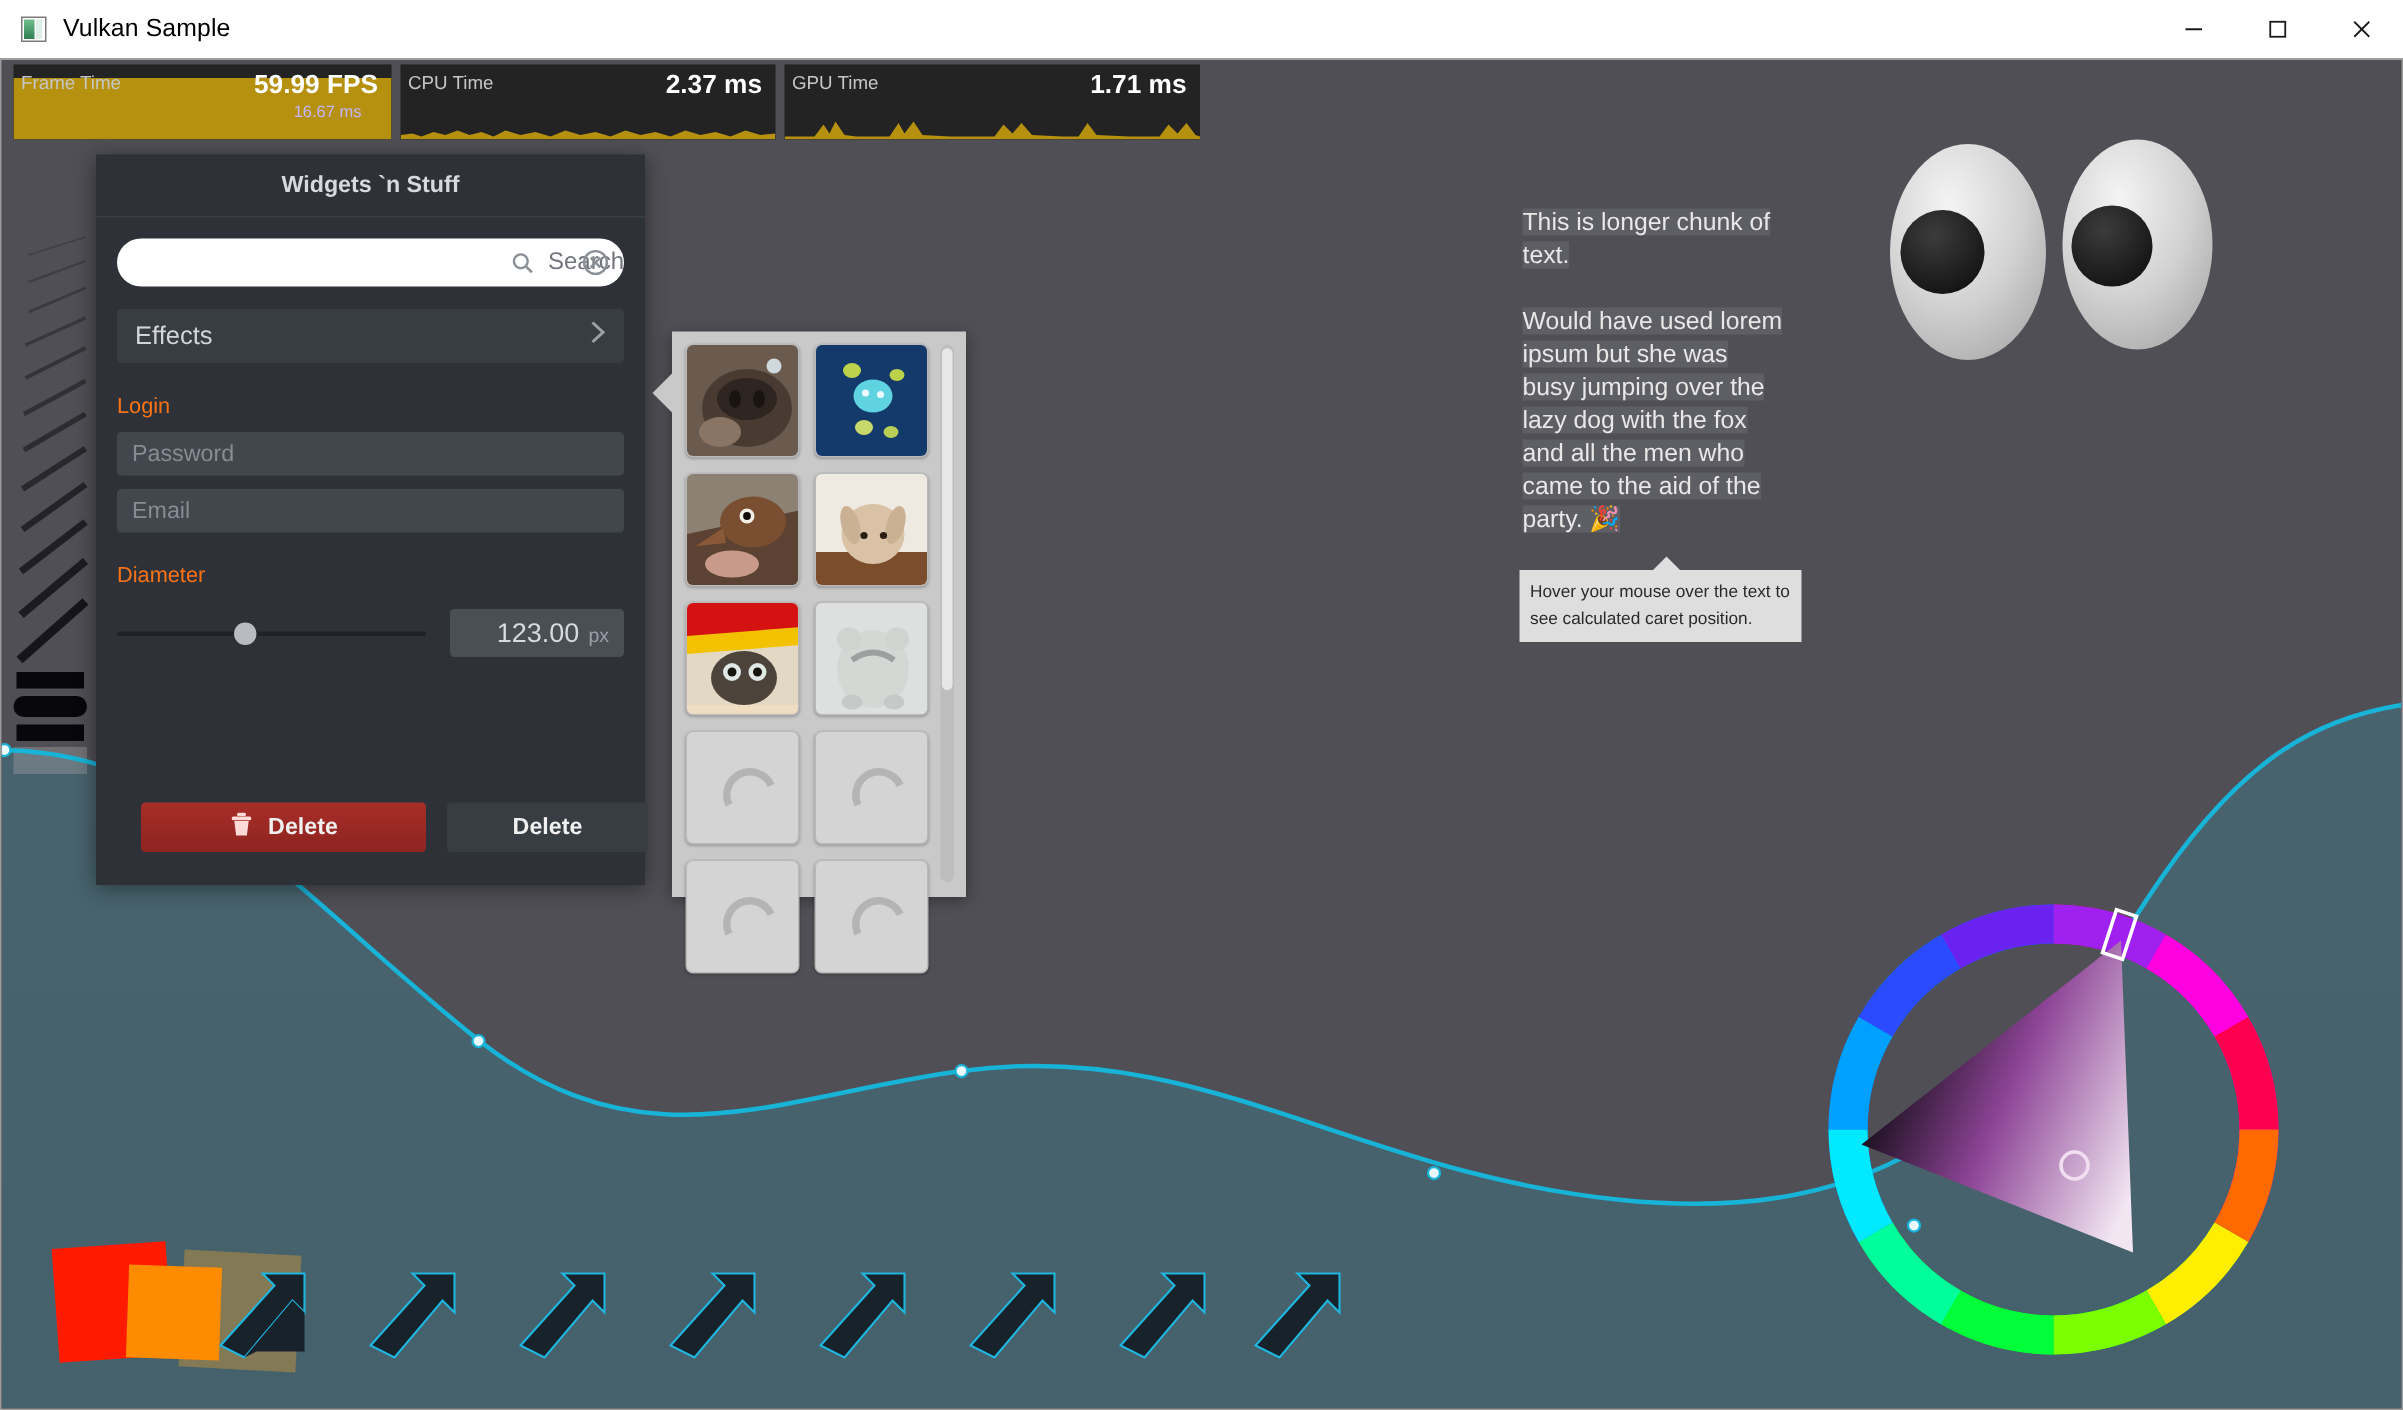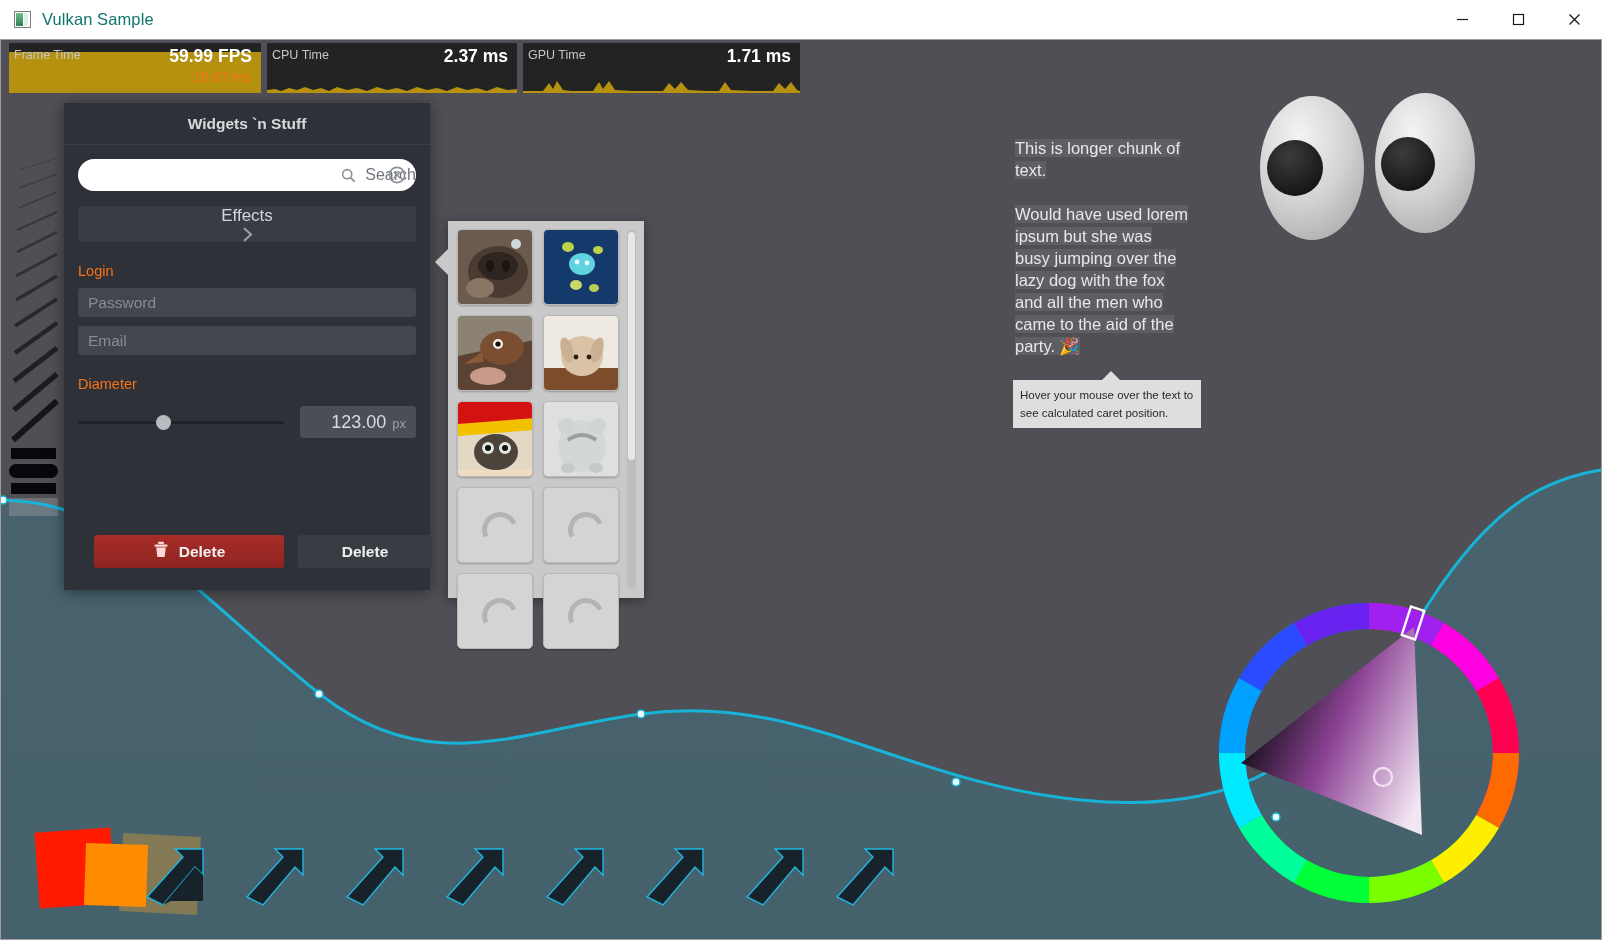--- a/index.html
+++ b/index.html
@@ -7,54 +7,54 @@
 
   #app{position:relative;width:1602px;height:940px;background:#ffffff;box-sizing:border-box;}
 
   
   #titlebar{position:absolute;left:0;top:0;width:1602px;height:39px;background:#ffffff;
             border-bottom:1px solid #e2e2e2;display:flex;align-items:center;}
   #app-icon{width:17px;height:17px;margin-left:14px;margin-right:11px;position:relative;
             background:#ffffff;border:1px solid #7a7a7a;box-sizing:border-box;}
   #app-icon .ic-l{position:absolute;left:1px;top:1px;width:7px;height:13px;background:linear-gradient(#6fbf8e,#2f7d53);}
   #app-icon .ic-r{position:absolute;left:9px;top:1px;width:4px;height:13px;background:#dcefe4;}
-  #title-text{font-size:16.5px;color:#0f766e;letter-spacing:.1px;}
+  #title-text{font-size:16.5px;color:#000000;letter-spacing:.1px;}
   .winbtn{position:absolute;top:0;height:39px;width:56px;display:flex;align-items:center;justify-content:center;}
   .winbtn svg{display:block;}
   #btn-min{right:112px;} #btn-max{right:56px;} #btn-close{right:0px;}
 
   
   #canvas{position:absolute;left:0;top:39px;width:1602px;height:901px;overflow:hidden;
           background:#4f4f55;border:1px solid #9d9d9d;box-sizing:border-box;}
   #bg-svg{position:absolute;left:0;top:0;width:1600px;height:899px;}
 
   
   #perf{position:absolute;left:8px;top:3px;display:flex;gap:6px;}
   .perf-card{position:relative;height:50px;background:#232323;overflow:hidden;}
   .perf-card.w1{width:252px;} .perf-card.w2{width:250px;} .perf-card.w3{width:277px;}
   .perf-fill{position:absolute;left:0;bottom:0;width:100%;}
   .perf-label{position:absolute;left:5px;top:5px;font-size:12.5px;color:#c6c6c6;z-index:3;}
   .perf-main{position:absolute;right:9px;top:3px;font-size:17.5px;font-weight:bold;color:#ffffff;z-index:3;}
-  .perf-sub{position:absolute;right:10px;top:26px;font-size:14px;color:#f97316;z-index:3;}
+  .perf-sub{position:absolute;right:20px;top:26px;font-size:11px;color:#c4b5fd;z-index:3;}
   .perf-wave{position:absolute;left:0;bottom:0;width:100%;height:26px;z-index:2;}
 
   
   #dialog{position:absolute;left:63px;top:63px;width:366px;height:487px;background:#2e3238;
           box-shadow:0 2px 14px rgba(0,0,0,.45);}
   #dlg-title{height:41px;display:flex;align-items:center;justify-content:center;
              font-size:15.5px;font-weight:bold;color:#d7dadd;border-bottom:1px solid #3b4047;}
   #dlg-body{padding:14px 14px 0 14px;position:relative;}
 
   .search-row{position:relative;height:32px;background:#ffffff;border-radius:16px;display:flex;align-items:center;justify-content:flex-end;}
   .search-row .sicon{margin-left:12px;display:flex;}
   .search-ph{margin-left:9px;font-size:16px;color:#72767c;}
   .search-clear{position:absolute;right:10px;top:7px;}
 
   .effects-row{margin-top:15px;height:36px;background:#383d44;border-radius:3px;display:flex;
-               align-items:center;justify-content:space-between;padding:0 12px;flex-direction:column;}
+               align-items:center;justify-content:space-between;padding:0 12px;}
   .effects-label{font-size:17px;color:#d2d5d9;}
 
   .section-label{margin-top:21px;font-size:14.5px;color:#f97316;}
   .field{margin-top:9px;height:29px;background:#42474e;border-radius:3px;display:flex;align-items:center;padding:0 10px;}
   .field-ph{font-size:15.5px;color:#878c92;}
 
   .row-signin{margin-top:15px;height:30px;display:flex;align-items:center;}
   .cbx{width:17px;height:17px;background:#2a2e33;border:1px solid #53585f;border-radius:2px;
        position:relative;display:flex;align-items:center;justify-content:center;}
   .cbx-label{margin-left:11px;font-size:14.5px;font-weight:bold;color:#d3d6da;}

